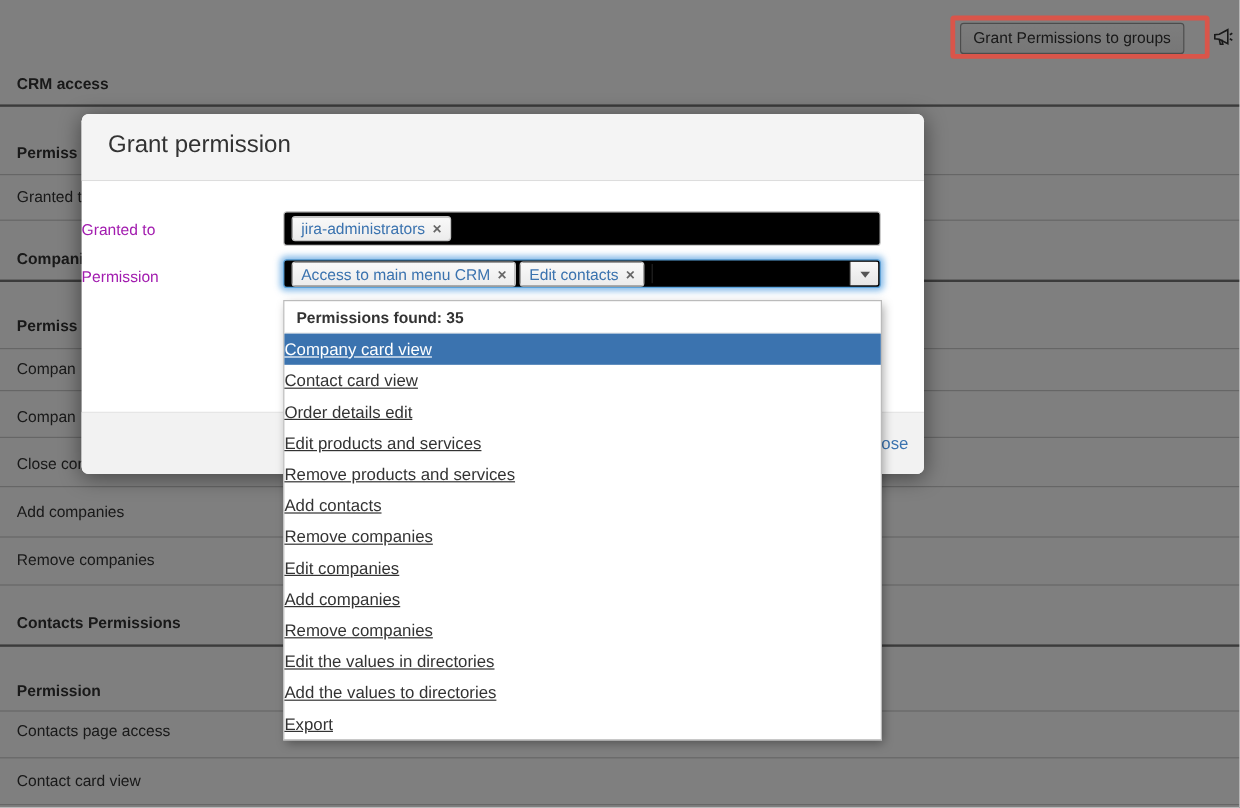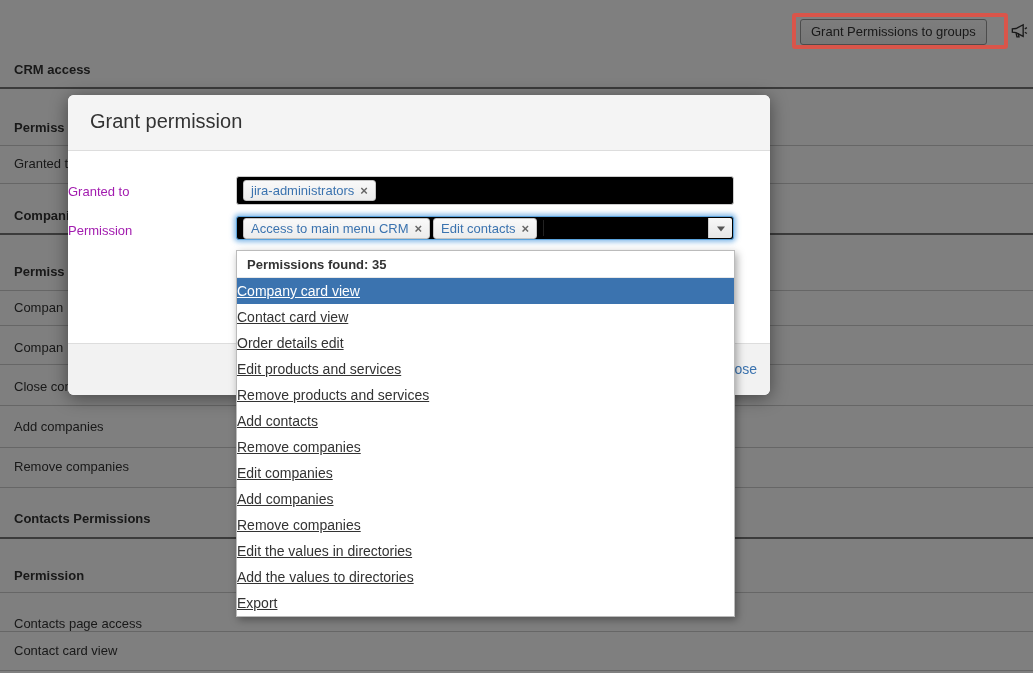--- a/index.html
+++ b/index.html
@@ -122,21 +122,21 @@
   <div class="bg-text" style="top:419px">Add companies</div>
   <div class="bg-rule" style="top:447px"></div>
   <div class="bg-text" style="top:459px">Remove companies</div>
   <div class="bg-rule" style="top:487px"></div>
 
   <div class="bg-text bold" style="top:511px">Contacts Permissions</div>
   <div class="bg-rule dark" style="top:537px"></div>
 
   <div class="bg-text bold" style="top:568px">Permission</div>
   <div class="bg-rule" style="top:592px"></div>
-  <div class="bg-text" style="top:616px">Contacts page access</div>
+  <div class="bg-text" style="top:601px">Contacts page access</div>
   <div class="bg-rule" style="top:631px"></div>
   <div class="bg-text" style="top:643px">Contact card view</div>
   <div class="bg-rule" style="top:670px"></div>
 </div>
 
 <div class="overlay"></div>
 
 <div class="red-box"></div>
 
 <div class="modal">

